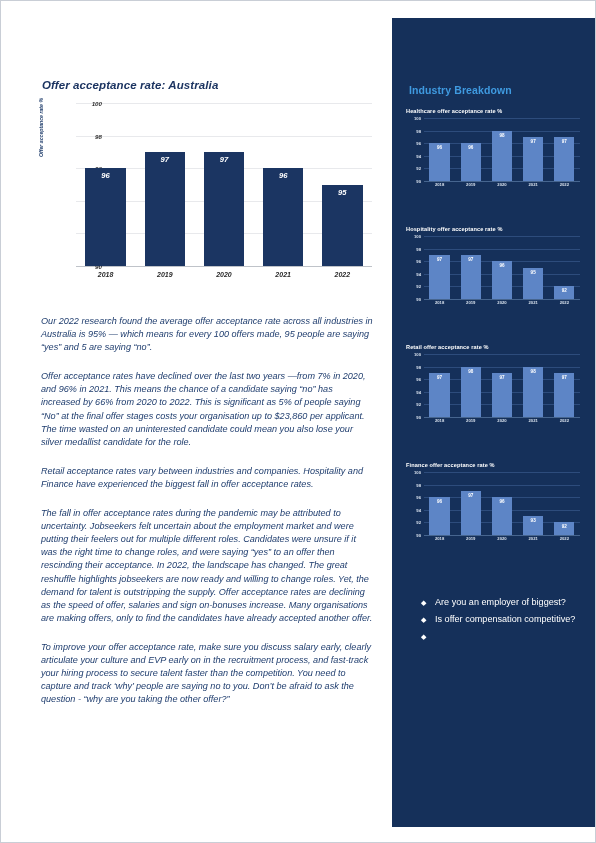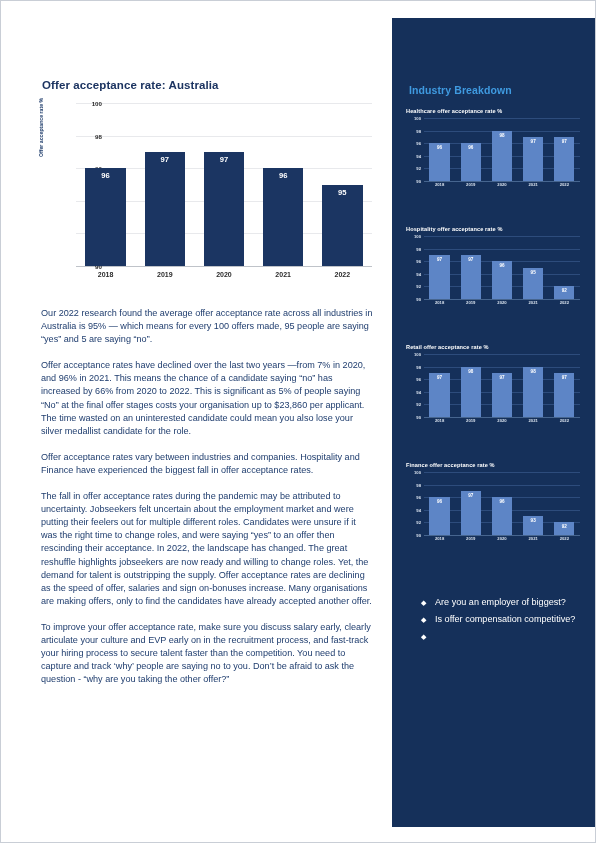--- a/index.html
+++ b/index.html
@@ -16,20 +16,21 @@
     border:1px solid #c9ced6;
     background:#ffffff;
     overflow:hidden;
   }
 
   
   .left{
     position:absolute;left:0;top:0;width:390px;height:636px;
     box-sizing:border-box;
     padding:12px;
+    font-style:italic;
   }
   .main-chart-title{
     position:absolute;left:41px;top:78px;
     font-size:11.5px;font-weight:bold;color:#1c3461;
     letter-spacing:.1px;
   }
 
   
   .mc-wrap{position:absolute;left:41px;top:98px;width:330px;height:185px;}
   .mc-ylabel{
@@ -73,21 +74,21 @@
   .mc-xlabels span{
     width:18%;text-align:center;font-size:7px;font-weight:bold;color:#2b2b2b;
     padding-top:3px;
   }
 
   
   .body-copy{
     position:absolute;left:40px;top:298px;width:332px;
     color:#1f3d6e;font-size:9.1px;line-height:13.1px;
   }
-  .body-copy p{margin:8px 0 13px 0;}
+  .body-copy p{margin:16px 0 13px 0;}
 
   
   .sidebar{
     position:absolute;left:391px;top:17px;width:204px;height:809px;
     background:#15305a;
     box-sizing:border-box;
     padding:0;
     overflow:hidden;
   }
   .sb-title{
@@ -202,21 +203,21 @@
           <span>2019</span>
           <span>2020</span>
           <span>2021</span>
           <span>2022</span>
         </div>
     </div>
 
     <div class="body-copy">
       <p>Our 2022 research found the average offer acceptance rate across all industries in Australia is 95% — which means for every 100 offers made, 95 people are saying “yes” and 5 are saying “no”.</p>
       <p>Offer acceptance rates have declined over the last two years —from 7% in 2020, and 96% in 2021. This means the chance of a candidate saying “no” has increased by 66% from 2020 to 2022. This is significant as 5% of people saying “No” at the final offer stages costs your organisation up to $23,860 per applicant. The time wasted on an uninterested candidate could mean you also lose your silver medallist candidate for the role.</p>
-      <p>Offer acceptance rates vary between industries and companies. Hospitality and Finance have experienced the biggest fall in offer acceptance rates.</p>
+      <p>Retail acceptance rates vary between industries and companies. Hospitality and Finance have experienced the biggest fall in offer acceptance rates.</p>
       <p>The fall in offer acceptance rates during the pandemic may be attributed to uncertainty. Jobseekers felt uncertain about the employment market and were putting their feelers out for multiple different roles. Candidates were unsure if it was the right time to change roles, and were saying “yes” to an offer then rescinding their acceptance. In 2022, the landscape has changed. The great reshuffle highlights jobseekers are now ready and willing to change roles. Yet, the demand for talent is outstripping the supply. Offer acceptance rates are declining as the speed of offer, salaries and sign on-bonuses increase. Many organisations are making offers, only to find the candidates have already accepted another offer.</p>
       <p>To improve your offer acceptance rate, make sure you discuss salary early, clearly articulate your culture and EVP early on in the recruitment process, and fast-track your hiring process to secure talent faster than the competition. You need to capture and track ‘why’ people are saying no to you. Don’t be afraid to ask the question - “why are you taking the other offer?”</p>
     </div>
   </div>
 
   <div class="sidebar">
 
     <div class="sb-title">Industry Breakdown</div>
 
     <div id="sb-charts">

